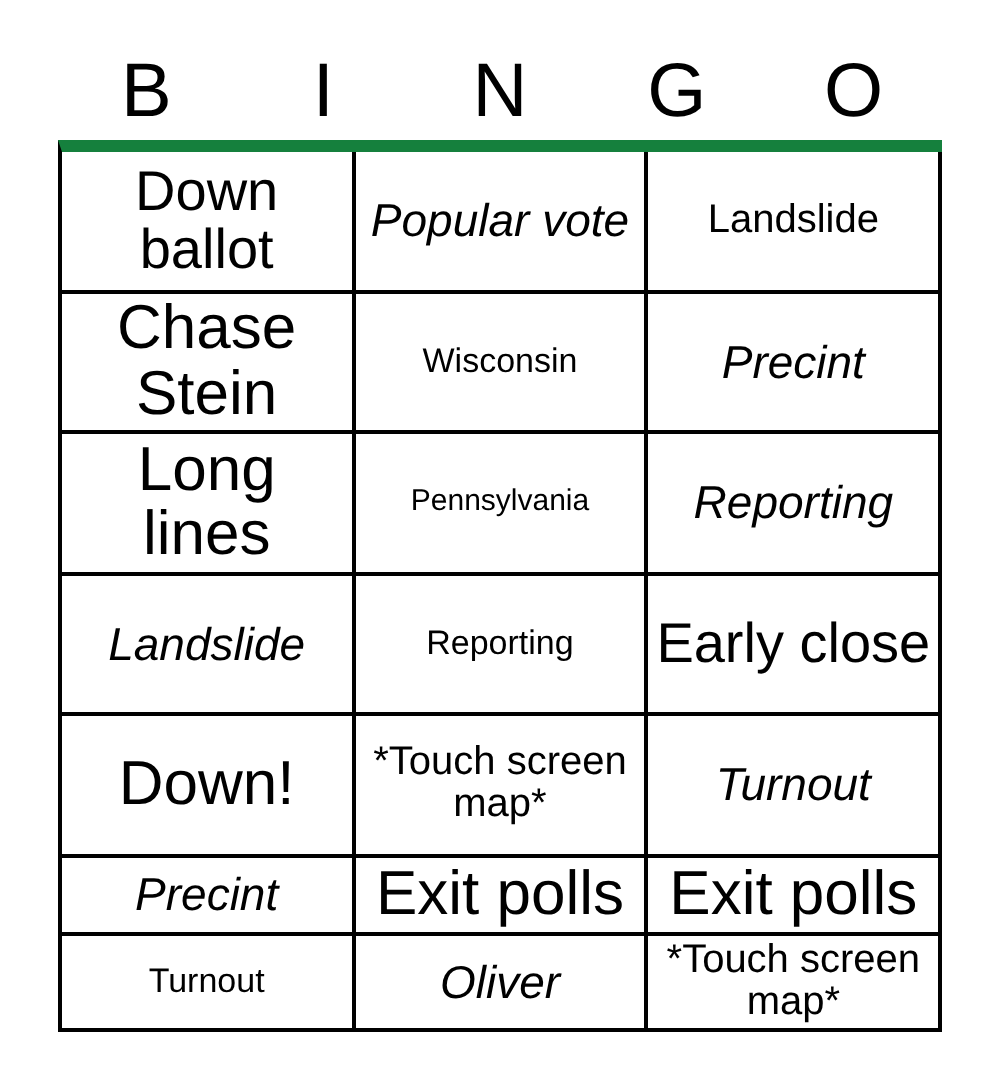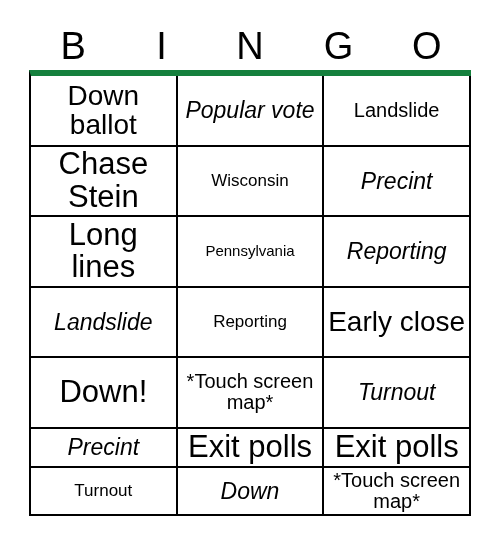--- a/index.html
+++ b/index.html
@@ -165,20 +165,20 @@
         <span class="cell-text fs-xl">Exit polls</span>
       </div>
 
     <div class="bingo-cell">
         <span class="cell-text fs-xl">Exit polls</span>
       </div>
     <div class="bingo-cell">
         <span class="cell-text fs-xs">Turnout</span>
       </div>
     <div class="bingo-cell">
-        <span class="cell-text fs-md">Down</span>
+        <span class="cell-text fs-md">Oliver</span>
       </div>
     <div class="bingo-cell">
         <span class="cell-text fs-sm">*Touch screen map*</span>
       </div>
   </div>
 
 </div>
 
 </body></html>

